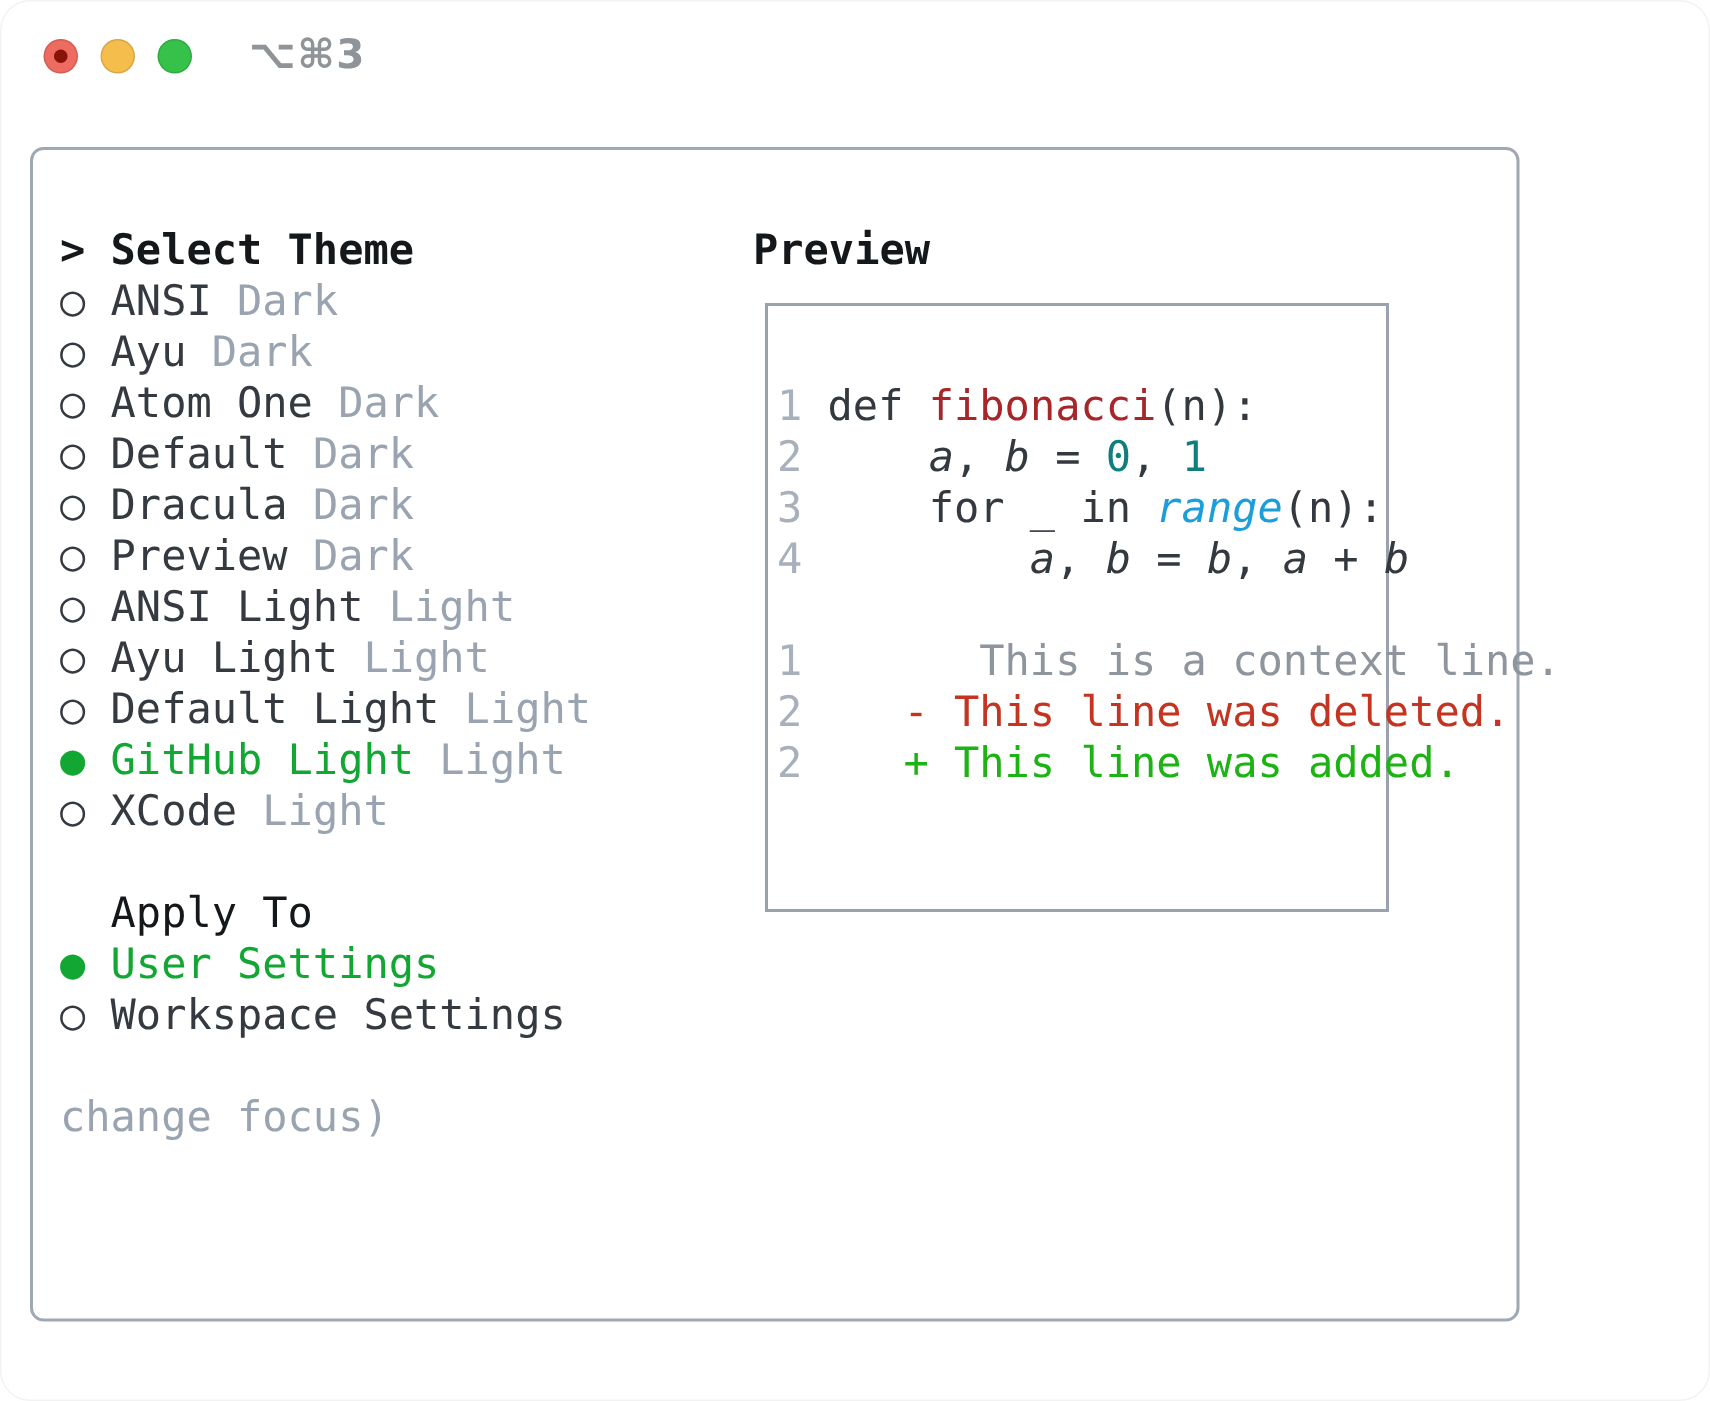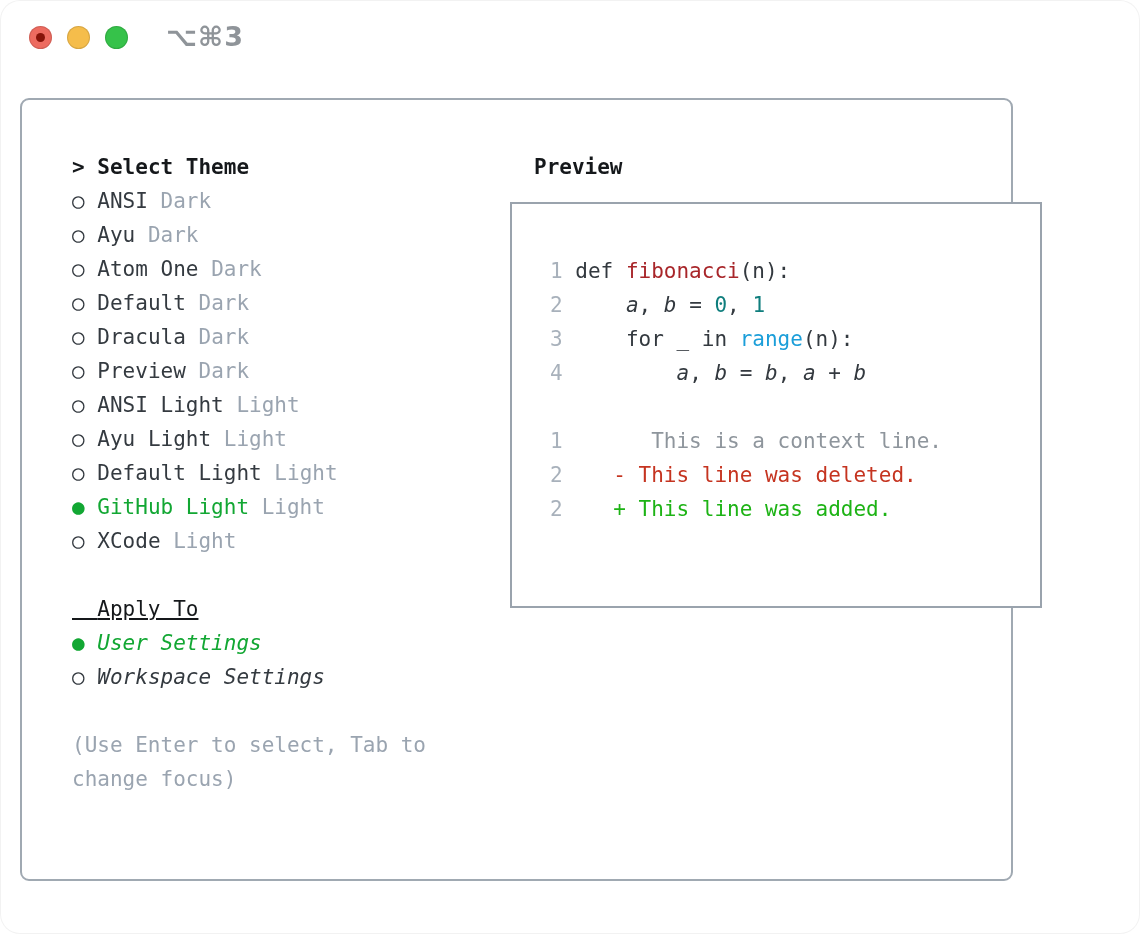--- a/index.html
+++ b/index.html
@@ -15,42 +15,42 @@
   .light.red::after{content:"";position:absolute;left:7px;top:7px;width:9px;height:9px;
          border-radius:50%;background:var(--btn-red-dot);}
   .light.yellow{background:var(--btn-yellow);}
   .light.green{background:var(--btn-green);}
   .win-title{position:absolute;left:166px;top:21px;font-weight:bold;font-size:27px;
          color:var(--title-gray);letter-spacing:1px;
          font-family:"DejaVu Sans","DejaVu Sans Mono",sans-serif;}
   
   .panel{position:absolute;left:20px;top:98px;width:993px;height:783px;
          box-sizing:border-box;border:2px solid var(--panel-border);border-radius:9px;}
-  .row{height:34px;line-height:34px;white-space:pre;font-size:21px;margin-left:32px;}
+  .row{height:34px;line-height:34px;white-space:pre;font-size:28px;}
   .left-pane{position:absolute;left:18px;top:50px;}
   .hdr{font-weight:bold;color:var(--heading);}
   .marker{color:var(--text-dark);}
   .marker.sel{color:var(--green);}
   .t-name{color:var(--text-dark);}
   .t-name.sel{color:var(--green);}
   .t-variant{color:var(--muted);}
-  .apply-hdr{color:var(--heading);text-decoration:underline;}
-  .opt-label{color:var(--text-dark);font-style:italic;}
+  .apply-hdr{color:var(--heading);}
+  .opt-label{color:var(--text-dark);}
   .opt-label.sel{color:var(--green);}
   .help{color:var(--muted);}
   
   .preview-title{position:absolute;left:480px;top:50px;}
-  .preview-box{position:absolute;left:488px;top:102px;width:532px;height:406px;
+  .preview-box{position:absolute;left:488px;top:102px;width:416px;height:406px;
          box-sizing:border-box;border:2px solid var(--box-border);
          padding:16px 0 0 6px;background:#fff;}
   .lnum{color:var(--linenum);}
   .tok-plain{color:var(--code-plain);}
   .tok-function{color:var(--func-red);}
   .tok-number{color:var(--num-teal);}
-  .tok-builtin{color:var(--builtin-blue);}
+  .tok-builtin{color:var(--builtin-blue);font-style:italic;}
   .tok-var{color:var(--code-plain);font-style:italic;}
   .diff-context{color:var(--context-gray);text-align:right;}
   .diff-deleted{color:var(--deleted-red);}
   .diff-added{color:var(--added-green);}
 </style>
 </head>
 <body>
 
 <div class="window">
 
@@ -79,21 +79,20 @@
           <div class="row"><span class="marker">○</span> <span class="t-name">XCode</span> <span class="t-variant">Light</span></div>
         </div>
       <div class="row"> </div>
       <div class="row apply-hdr">  <span>Apply To</span></div>
       <div id="apply-list">
           <div class="row"><span class="marker sel">●</span> <span class="opt-label sel">User Settings</span></div>
           <div class="row"><span class="marker">○</span> <span class="opt-label">Workspace Settings</span></div>
         </div>
       <div class="row"> </div>
       <div id="help-lines">
-          <div class="row help">(Use Enter to select, Tab to</div>
           <div class="row help">change focus)</div>
         </div>
     </div>
 
     <div class="row hdr preview-title">Preview</div>
 
     <div class="preview-box">
       <div class="row"> </div>
       <div id="code-lines">
           <div class="row"><span class="lnum">1</span> <span class="tok-plain">def </span><span class="tok-function">fibonacci</span><span class="tok-plain">(n):</span></div>

